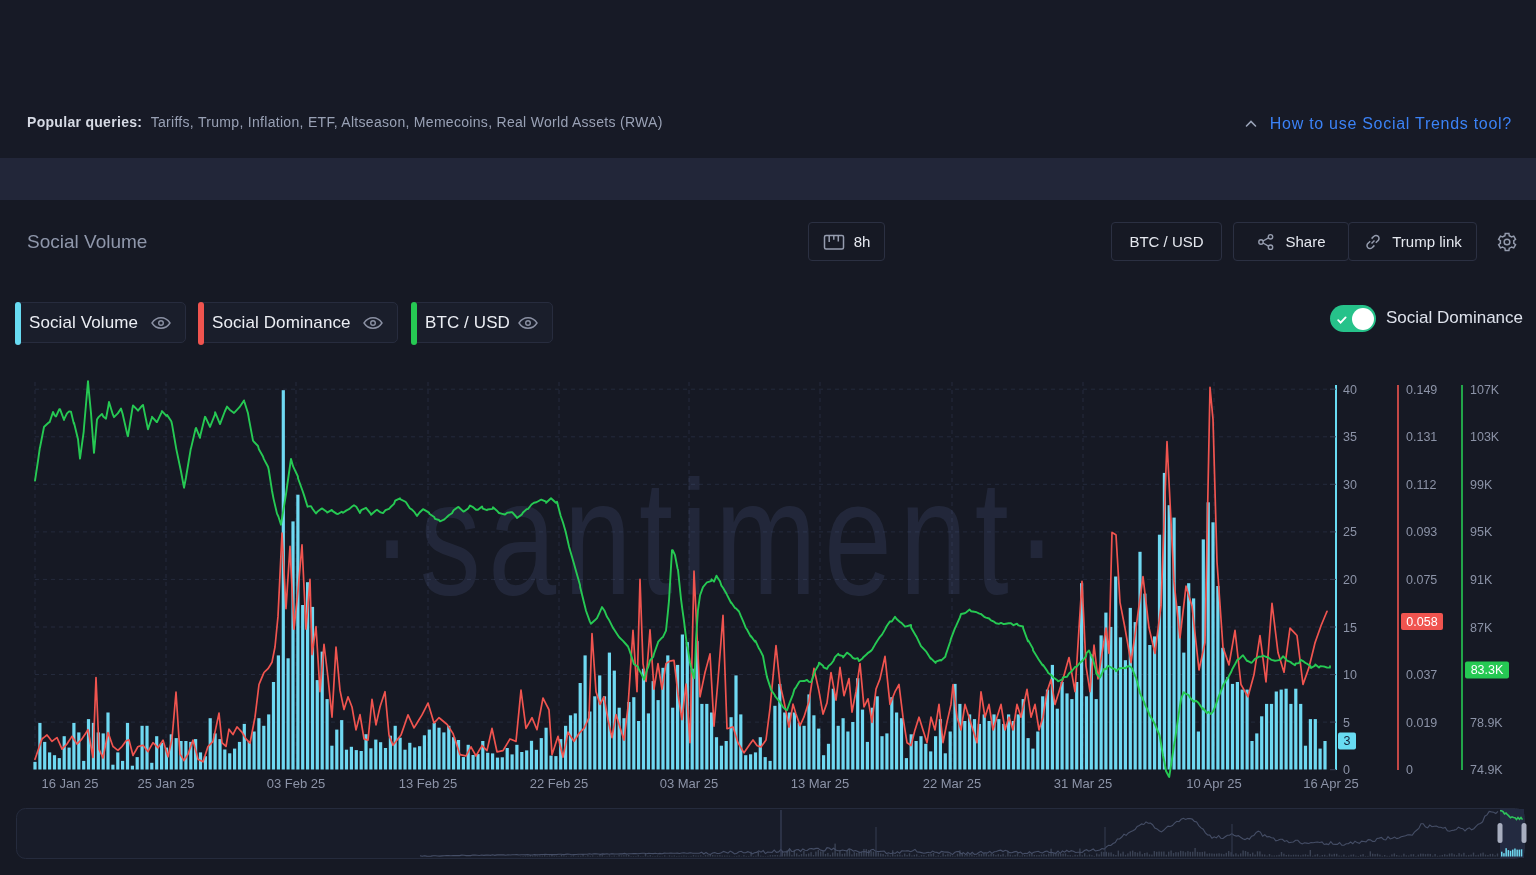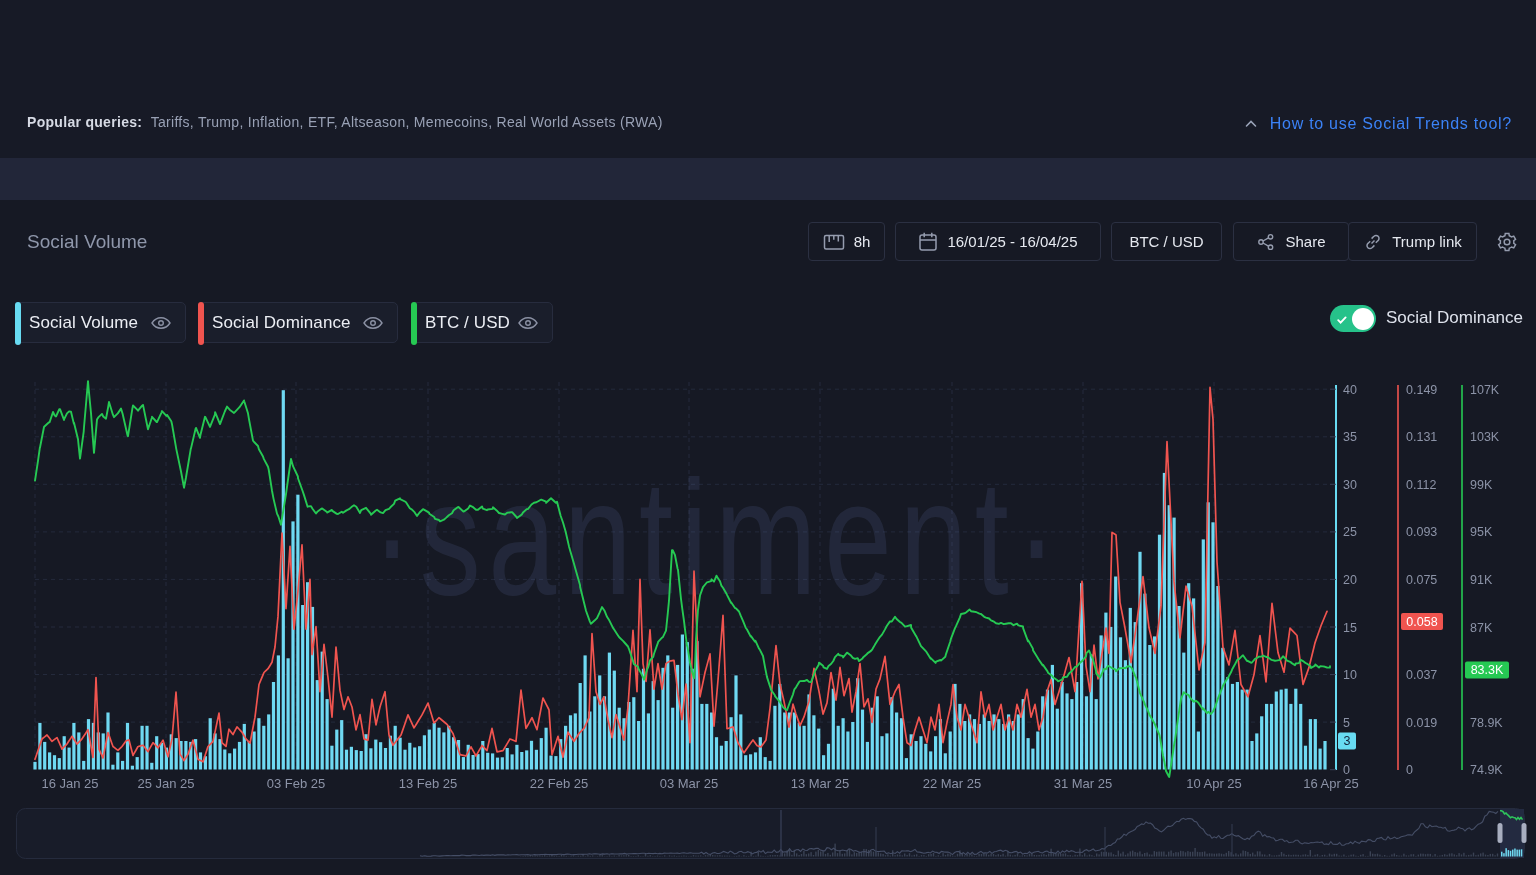--- a/index.html
+++ b/index.html
@@ -53,27 +53,20 @@
       </svg>
       <span>How to use Social Trends tool?</span>
     </div>
   <div class="svtitle">Social Volume</div>
   <div class="btn" style="left:808px; width:77px;">
       <svg width="22" height="20" viewBox="0 0 22 20" fill="none" stroke="#959cae" stroke-width="1.5">
         <rect x="1.5" y="3.5" width="19" height="13.5" rx="1.5"></rect>
         <path d="M6.2 3.5v6.5M10.8 3.5v4.2M15.3 3.5v6"></path>
       </svg>
       <span>8h</span>
-    </div>
-  <div class="btn" style="left:895px; width:206px;">
-      <svg width="20" height="21" viewBox="0 0 20 21" fill="none" stroke="#959cae" stroke-width="1.5">
-        <rect x="2" y="4" width="16" height="15" rx="2"></rect>
-        <path d="M2 9h16M6.2 1.8v4.4M13.8 1.8v4.4"></path>
-      </svg>
-      <span>16/01/25 - 16/04/25</span>
     </div>
   <div class="btn" style="left:1111px; width:111px;">
       <span>BTC / USD</span>
     </div>
   <div class="btn" style="left:1233px; width:116px;">
       <svg width="20" height="20" viewBox="0 0 20 20" fill="none" stroke="#959cae" stroke-width="1.4">
         <circle cx="5" cy="10" r="2.2"></circle>
         <circle cx="14.5" cy="4.8" r="2.2"></circle>
         <circle cx="14.5" cy="15.2" r="2.2"></circle>
         <path d="M7 9l5.5-3.2M7 11l5.5 3.2"></path>

